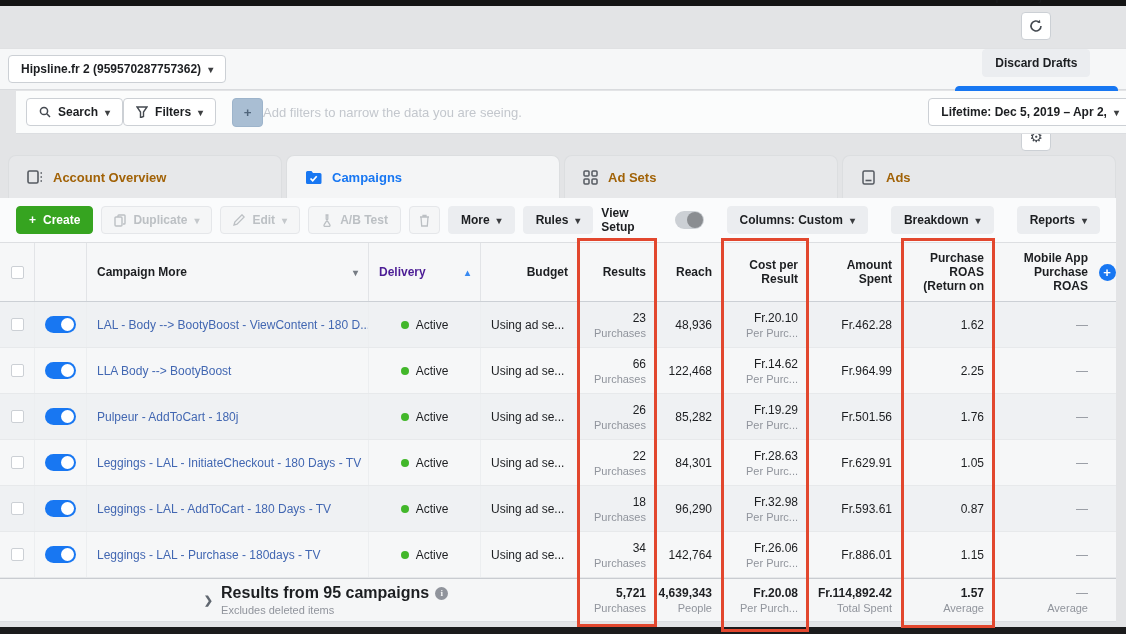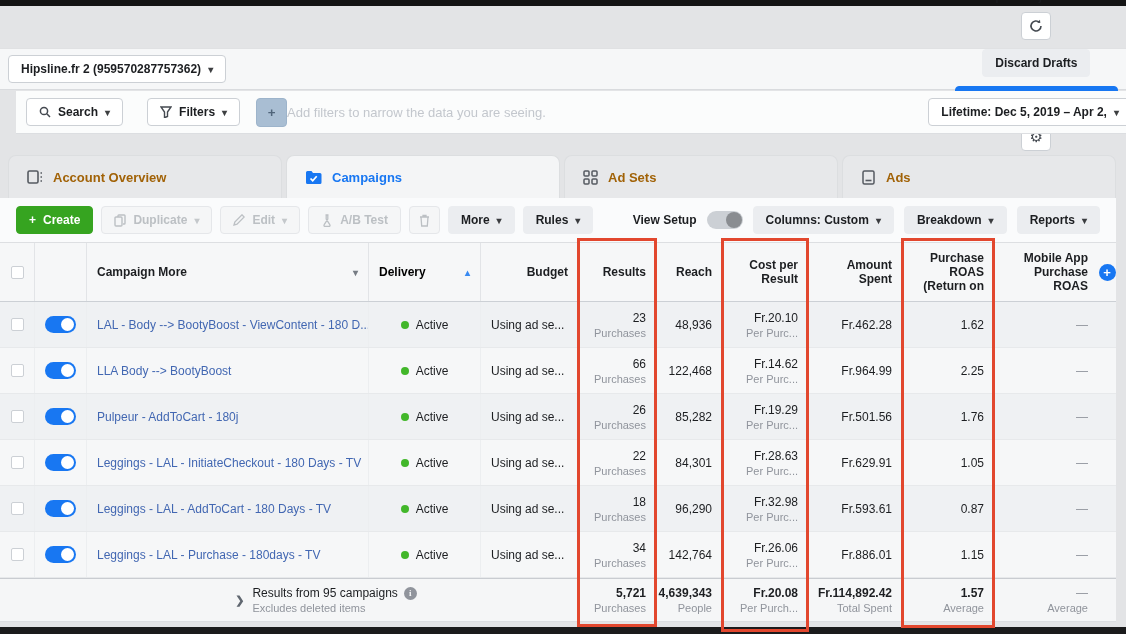--- a/index.html
+++ b/index.html
@@ -42,21 +42,21 @@
   .tabs { position:absolute; top:155px; left:8px; width:1108px; height:43px; display:flex; gap:4px; }
   .tab { flex:1; height:43px; background:#e7e8ea; border:1px solid #dcdee0; border-bottom:none;
     border-radius:8px 8px 0 0; display:flex; align-items:center; gap:10px; padding-left:18px;
     font-size:13px; font-weight:bold; color:#a16207; cursor:pointer; }
   .tab.active { background:#f4f5f6; color:#1877f2; }
 
   
   .toolbar { position:absolute; top:198px; left:0; width:1116px; height:45px; background:#fafbfc;
     border-bottom:1px solid #dddfe2; display:flex; align-items:center; padding:0 16px; gap:8px; }
   .btn.create { background:#36a420; border-color:#36a420; color:#fff; }
-  .toolbar-right { margin-left:auto; display:flex; align-items:center; gap:10px; }
+  .toolbar-right { margin-left:auto; display:flex; align-items:center; gap:23px; }
   .view-setup-label { font-size:12px; font-weight:bold; color:#1c1e21; }
   .toggle-off { width:36px; height:18px; border-radius:10px; background:#ccd0d5; position:relative;
     display:inline-block; cursor:pointer; }
   .toggle-off .knob { position:absolute; right:1px; top:1px; width:16px; height:16px; border-radius:50%;
     background:#8a8d91; }
 
   
   .table { position:absolute; top:243px; left:0; width:1116px; background:#fff; }
   .grid { display:grid; grid-template-columns:34px 52px 282px 112px 98px 78px 66px 86px 94px 92px 104px 18px; }
   .thead { height:59px; background:#f6f7f8; border-bottom:1px solid #ccd0d5; }
@@ -75,33 +75,33 @@
   .sub { color:#90949c; font-size:11px; margin-top:2px; white-space:nowrap; }
   .checkbox { width:13px; height:13px; background:#fff; border:1px solid #ccd0d5; border-radius:2px;
     display:inline-block; cursor:pointer; }
   .toggle-on { width:31px; height:17px; border-radius:10px; background:#1877f2; position:relative;
     display:inline-block; cursor:pointer; }
   .toggle-on .knob { position:absolute; right:2px; top:2px; width:13px; height:13px; border-radius:50%; background:#fff; }
   a.camp-link { color:#4267b2; text-decoration:none; white-space:nowrap; cursor:pointer; }
   .delivery-cell { flex-direction:row !important; align-items:center; gap:7px; }
   .dot { width:8px; height:8px; border-radius:50%; background:#42b72a; display:inline-block; }
   .name-head { justify-content:space-between; }
-  .delivery-head { color:#000000; justify-content:space-between; }
+  .delivery-head { color:#4c1d95; justify-content:space-between; }
   .delivery-head .caret::after { color:#1877f2; content:"▴"; }
   .muted-caret { color:#606770; }
   .add-col { display:flex; align-items:center; justify-content:center; }
   .plus-circle { width:17px; height:17px; border-radius:50%; background:#1877f2; color:#fff; font-size:13px;
     font-weight:bold; display:inline-flex; align-items:center; justify-content:center; line-height:1; cursor:pointer; }
 
   .tfoot { height:44px; background:#f5f6f7; border-top:1px solid #c9ccd1; border-bottom:1px solid #dcdee1; }
   .tfoot .c { border-left:1px solid #e6e8ea; }
   .foot-title-cell { grid-column:1 / span 5; flex-direction:row !important; align-items:center; gap:8px;
     padding-left:84px; }
   .foot-chevron { color:#606770; font-size:11px; font-weight:bold; }
-  .foot-title { font-size:12px; font-weight:normal; }
+  .foot-title { font-size:16px; font-weight:bold; }
   .foot-sub { font-size:11px; color:#90949c; margin-top:2px; }
   .info-i { width:13px; height:13px; border-radius:50%; background:#90949c; color:#f5f6f7; font-size:9px;
     font-weight:bold; display:inline-flex; align-items:center; justify-content:center; font-family:"Liberation Serif",serif; }
   .bold { font-weight:bold; }
 
   
   .hl { position:absolute; border:3px solid #e2472e; pointer-events:none; z-index:50; }
   .hl.results { left:577px; top:238px; width:80px; height:389px; }
   .hl.cpr { left:721px; top:238px; width:88px; height:394px; }
   .hl.roas { left:901px; top:238px; width:94px; height:390px; }
@@ -140,21 +140,21 @@
   <button class="btn">
     <span class="mini-icon">
       <svg width="12" height="12" viewBox="0 0 12 12">
           <circle cx="5" cy="5" r="3.6" fill="none" stroke="#444950" stroke-width="1.5"></circle>
           <line x1="7.8" y1="7.8" x2="11" y2="11" stroke="#444950" stroke-width="1.5"></line>
         </svg>
     </span>
     <span>Search</span>
     <span class="caret"></span>
   </button>
-  <button class="btn" style="margin-left:24px">
+  <button class="btn" style="margin-left:0">
     <span class="mini-icon">
       <svg width="12" height="12" viewBox="0 0 12 12">
           <path d="M1 1h10L7.5 6v4.5l-3 1.2V6Z" fill="none" stroke="#444950" stroke-width="1.4"></path>
         </svg>
     </span>
     <span>Filters</span>
     <span class="caret"></span>
   </button>
   <button class="add-filter-btn">
     <span>+</span>

